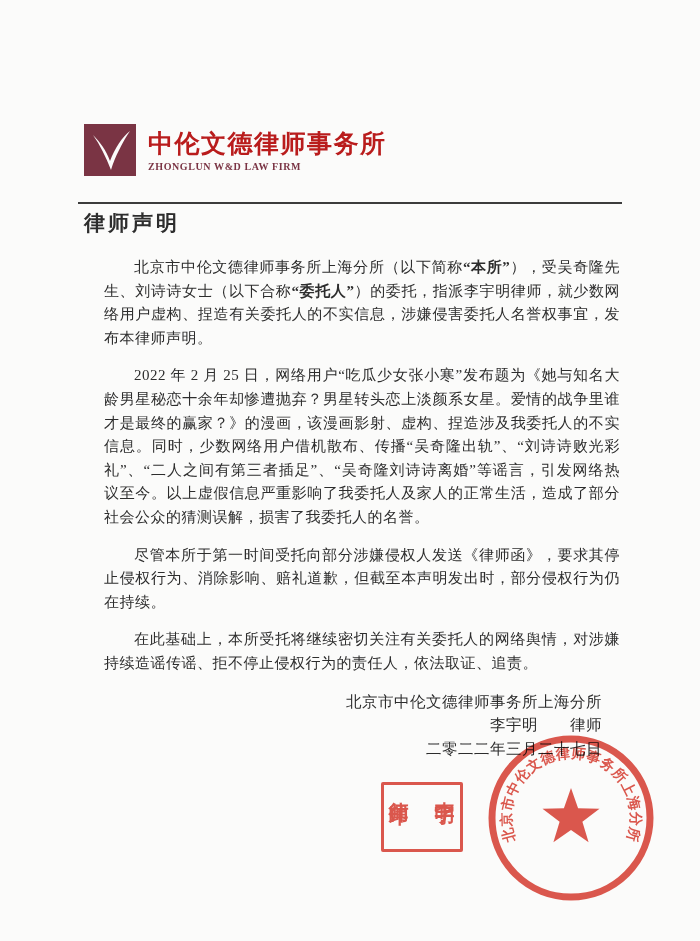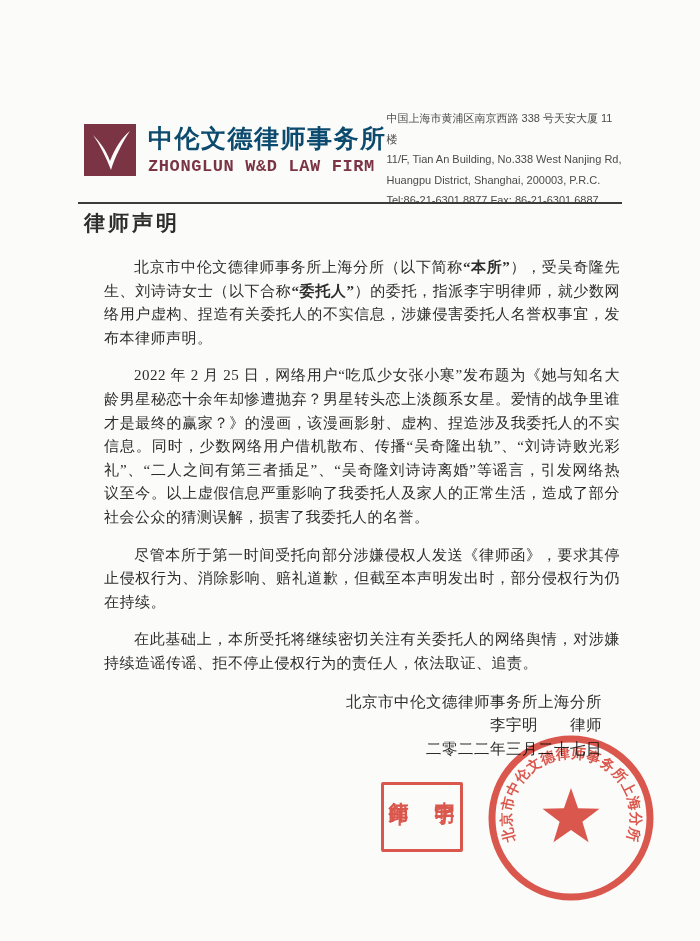--- a/index.html
+++ b/index.html
@@ -12,27 +12,27 @@
   
   .letterhead{
     position:absolute;left:84px;right:78px;top:108px;
     display:flex;align-items:flex-start;
   }
   .brand{display:flex;align-items:center;margin-top:16px;}
   .logo{width:52px;height:52px;flex:0 0 52px;}
   .brand-text{margin-left:12px;}
   .firm-cn{
     font-size:25px;font-weight:600;letter-spacing:1.5px;
-    color:#0c4a6e;line-height:30px;white-space:nowrap;
-    font-family:Liberation Serif, serif;
+    color:#b91c1c;line-height:30px;white-space:nowrap;
+    font-family:Liberation Sans, sans-serif;
   }
   .firm-en{
-    font-size:17px;font-weight:bold;letter-spacing:.6px;
+    font-size:10px;font-weight:bold;letter-spacing:.6px;
     color:#7a3444;margin-top:3px;white-space:nowrap;
-    font-family:Liberation Mono, monospace;
+    font-family:Liberation Serif, serif;
   }
   .address{
     margin-left:auto;width:288px;font-size:11px;line-height:20.5px;
     color:#4b4b4b;font-family:"Liberation Sans","DejaVu Sans",sans-serif;
   }
   .rule{
     position:absolute;left:78px;right:78px;top:202px;
     border-top:2px solid #3c3c3c;
   }
   
@@ -79,26 +79,20 @@
         <svg viewBox="0 0 52 52" width="52" height="52">
           <rect x="0" y="0" width="52" height="52" fill="#7a3444"></rect>
           <path d="M9,11 C16,18 22,26 26,37 C31,24 38,13 46,7 C38,19 31,33 27,46 C22,33 16,21 9,11 Z" fill="#fbfbfa"></path>
         </svg>
       </div>
       <div class="brand-text">
         <div class="firm-cn">中伦文德律师事务所</div>
         <div class="firm-en">ZHONGLUN W&amp;D LAW FIRM</div>
       </div>
     </div>
-    <div class="address">
-      <div>中国上海市黄浦区南京西路 338 号天安大厦 11 楼</div>
-      <div>11/F, Tian An Building, No.338 West Nanjing Rd,</div>
-      <div>Huangpu District, Shanghai, 200003, P.R.C.</div>
-      <div>Tel:86-21-6301 8877   Fax: 86-21-6301 6887</div>
-    </div>
   </header>
 
   <div class="rule"></div>
 
   <h1 class="title">律师声明</h1>
 
   <main class="doc-body">
     <div id="paragraphs">
         <p class="para"><span>北京市中伦文德律师事务所上海分所（以下简称</span><span class="b">“本所”</span><span>），受吴奇隆先生、刘诗诗女士（以下合称</span><span class="b">“委托人”</span><span>）的委托，指派李宇明律师，就少数网络用户虚构、捏造有关委托人的不实信息，涉嫌侵害委托人名誉权事宜，发布本律师声明。</span></p>
         <p class="para"><span>2022 年 2 月 25 日，网络用户“吃瓜少女张小寒”发布题为《她与知名大龄男星秘恋十余年却惨遭抛弃？男星转头恋上淡颜系女星。爱情的战争里谁才是最终的赢家？》的漫画，该漫画影射、虚构、捏造涉及我委托人的不实信息。同时，少数网络用户借机散布、传播“吴奇隆出轨”、“刘诗诗败光彩礼”、“二人之间有第三者插足”、“吴奇隆刘诗诗离婚”等谣言，引发网络热议至今。以上虚假信息严重影响了我委托人及家人的正常生活，造成了部分社会公众的猜测误解，损害了我委托人的名誉。</span></p>

